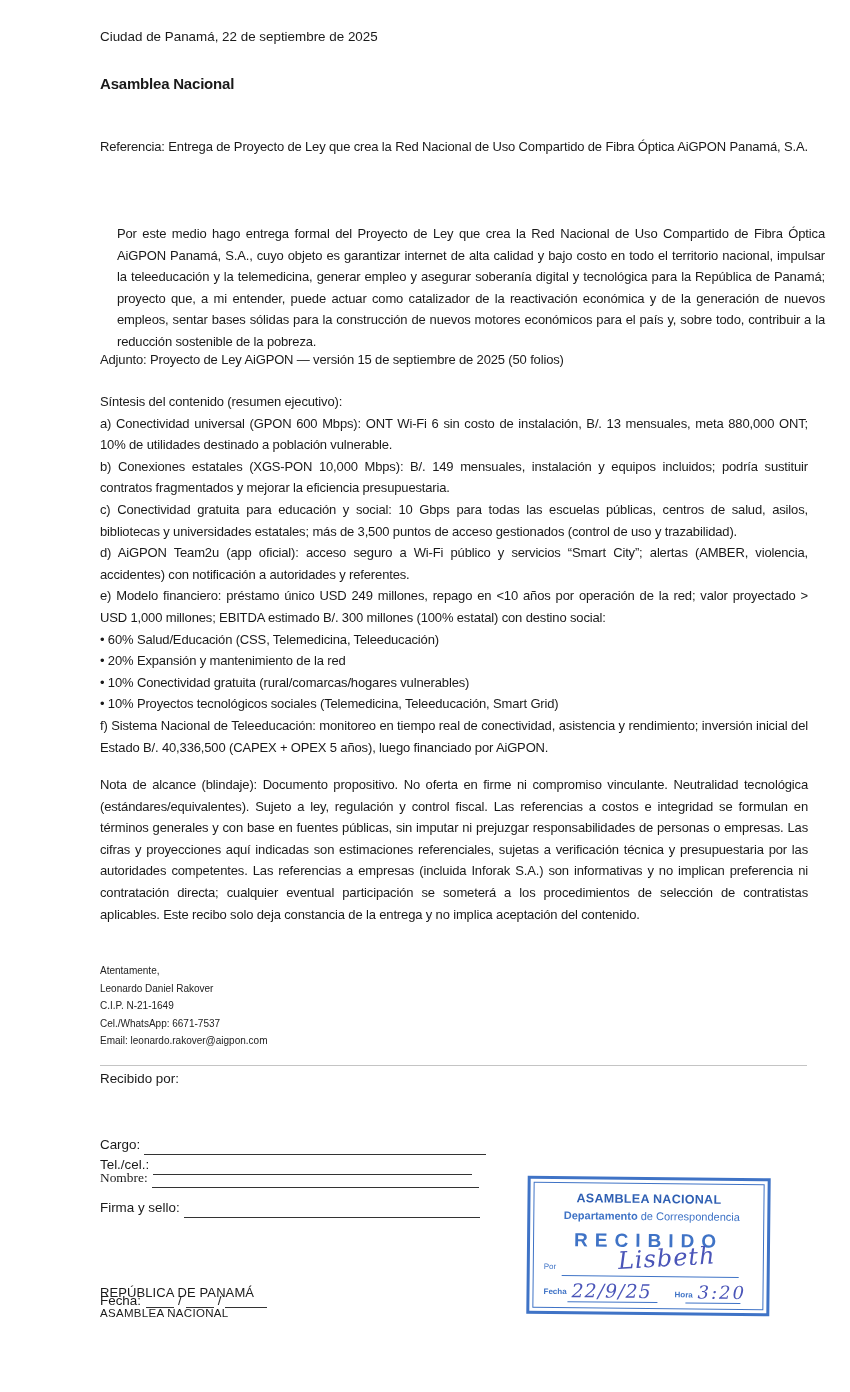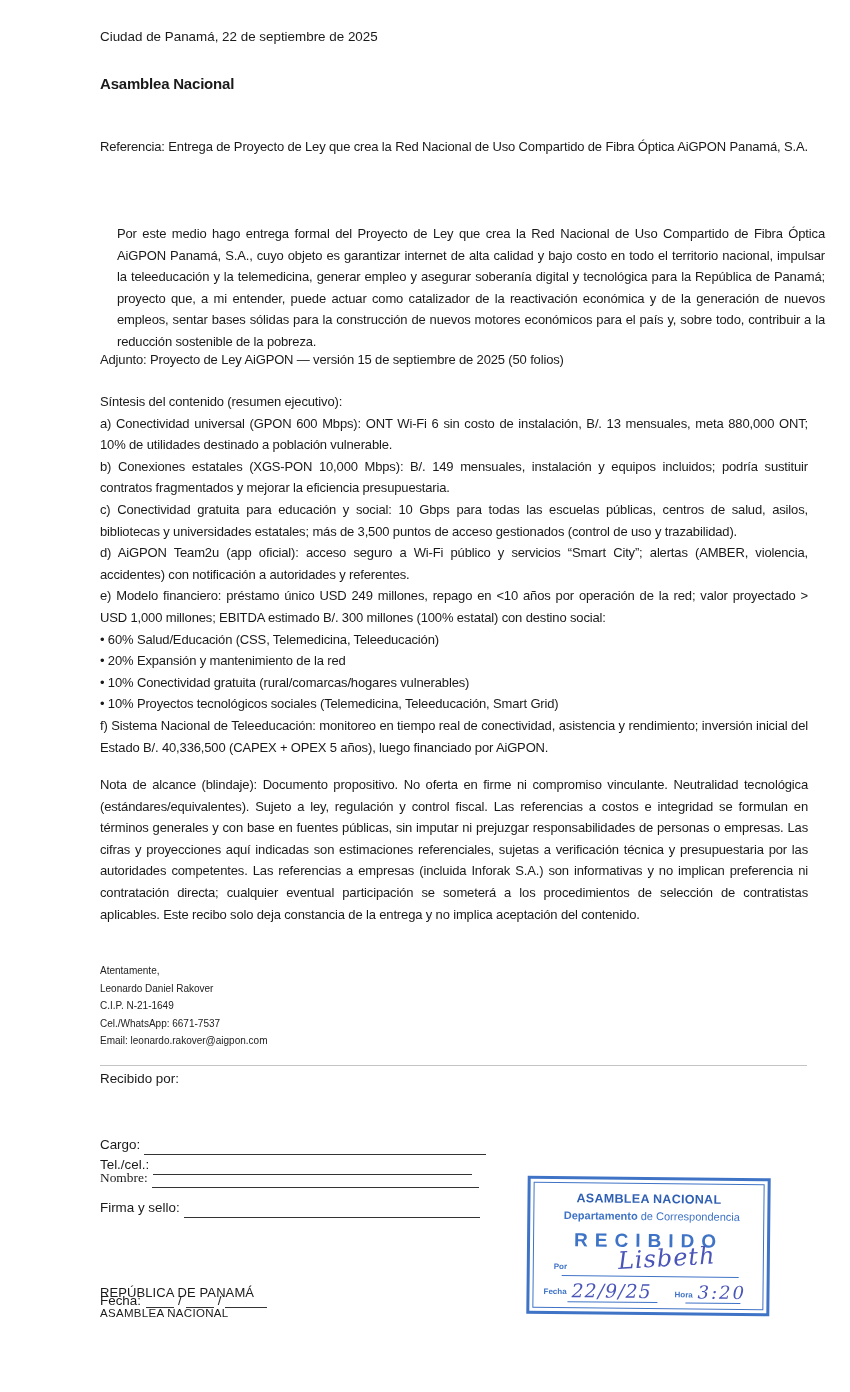--- a/index.html
+++ b/index.html
@@ -35,21 +35,21 @@
     transform: rotate(0.6deg); color: #3f73c6;
   }
   .stamp-inner {
     position: absolute; left: 3px; top: 3px; right: 3px; bottom: 3px;
     border: 1px solid #3f73c6;
   }
   .stamp-title { position: absolute; left: 0; right: 0; top: 12px; text-align: center; font-weight: bold; font-size: 12.5px; letter-spacing: 0.3px; color: #2f5fb3; }
   .stamp-dept { position: absolute; left: 10px; right: 4px; top: 30px; text-align: center; font-size: 11px; color: #3f73c6; }
   .stamp-dept .bold { font-weight: bold; }
   .stamp-recv { position: absolute; left: 0; right: 0; top: 50px; text-align: center; font-weight: bold; font-size: 19px; letter-spacing: 7px; color: #3f73c6; }
-  .stamp-por { position: absolute; left: 24px; top: 83px; font-size: 8px; font-weight: bold; }
+  .stamp-por { position: absolute; left: 14px; top: 83px; font-size: 8px; font-weight: normal; }
   .stamp-por-line { position: absolute; left: 32px; right: 28px; top: 96px; border-top: 1px solid #3f73c6; }
   .stamp-fecha { position: absolute; left: 14px; top: 108px; font-size: 8px; font-weight: bold; }
   .stamp-fecha-line { position: absolute; left: 38px; width: 90px; top: 122px; border-top: 1px solid #3f73c6; }
   .stamp-hora { position: absolute; left: 133px; top: 110px; font-size: 8px; font-weight: bold; margin-left: 12px; }
   .stamp-hora-line { position: absolute; left: 156px; right: 26px; top: 122px; border-top: 1px solid #3f73c6; }
   .hand { font-family: "DejaVu Serif", serif; font-style: italic; color: #4a55b8; position: absolute; }
   .hand-sig { left: 88px; top: 64px; font-size: 24px; transform: rotate(-4deg); letter-spacing: 1px; }
   .hand-date { left: 42px; top: 100px; font-size: 19px; letter-spacing: 1px; }
   .hand-time { left: 168px; top: 101px; font-size: 18px; letter-spacing: 2px; }
 </style>

